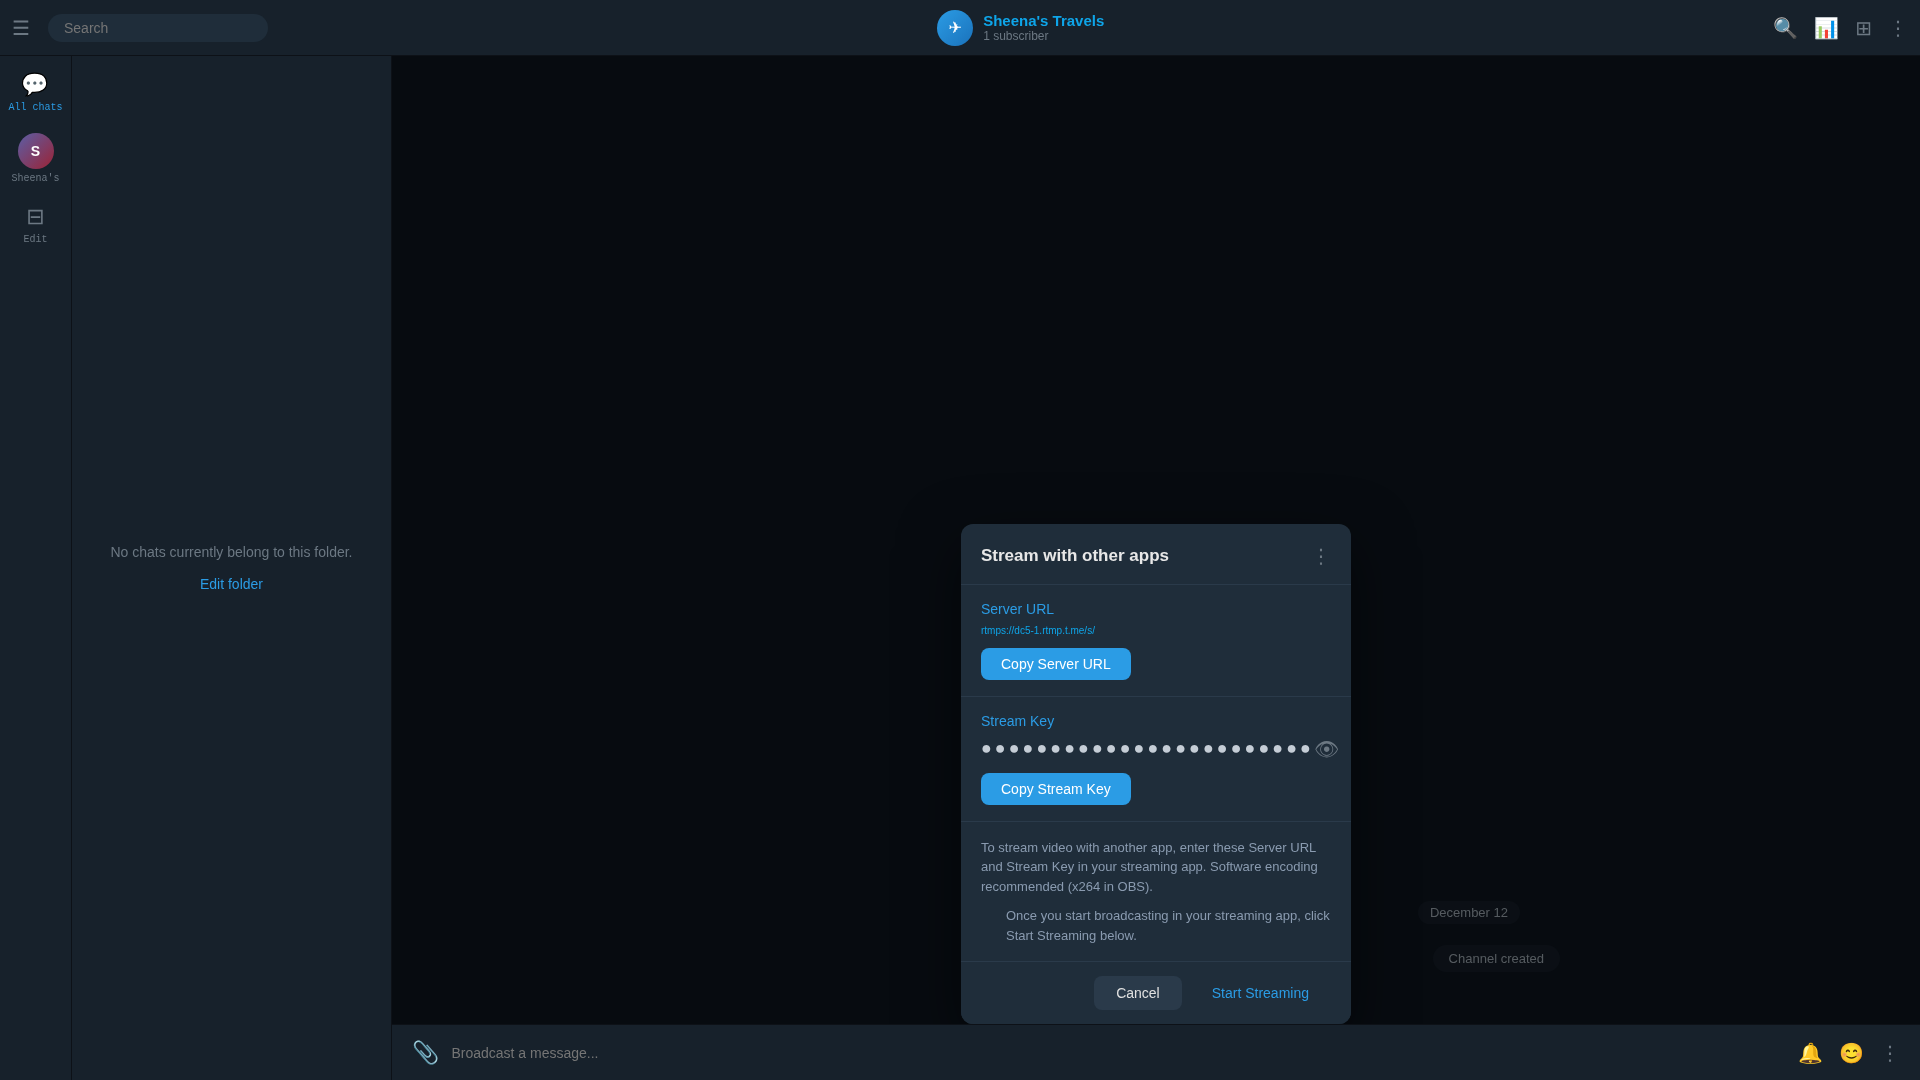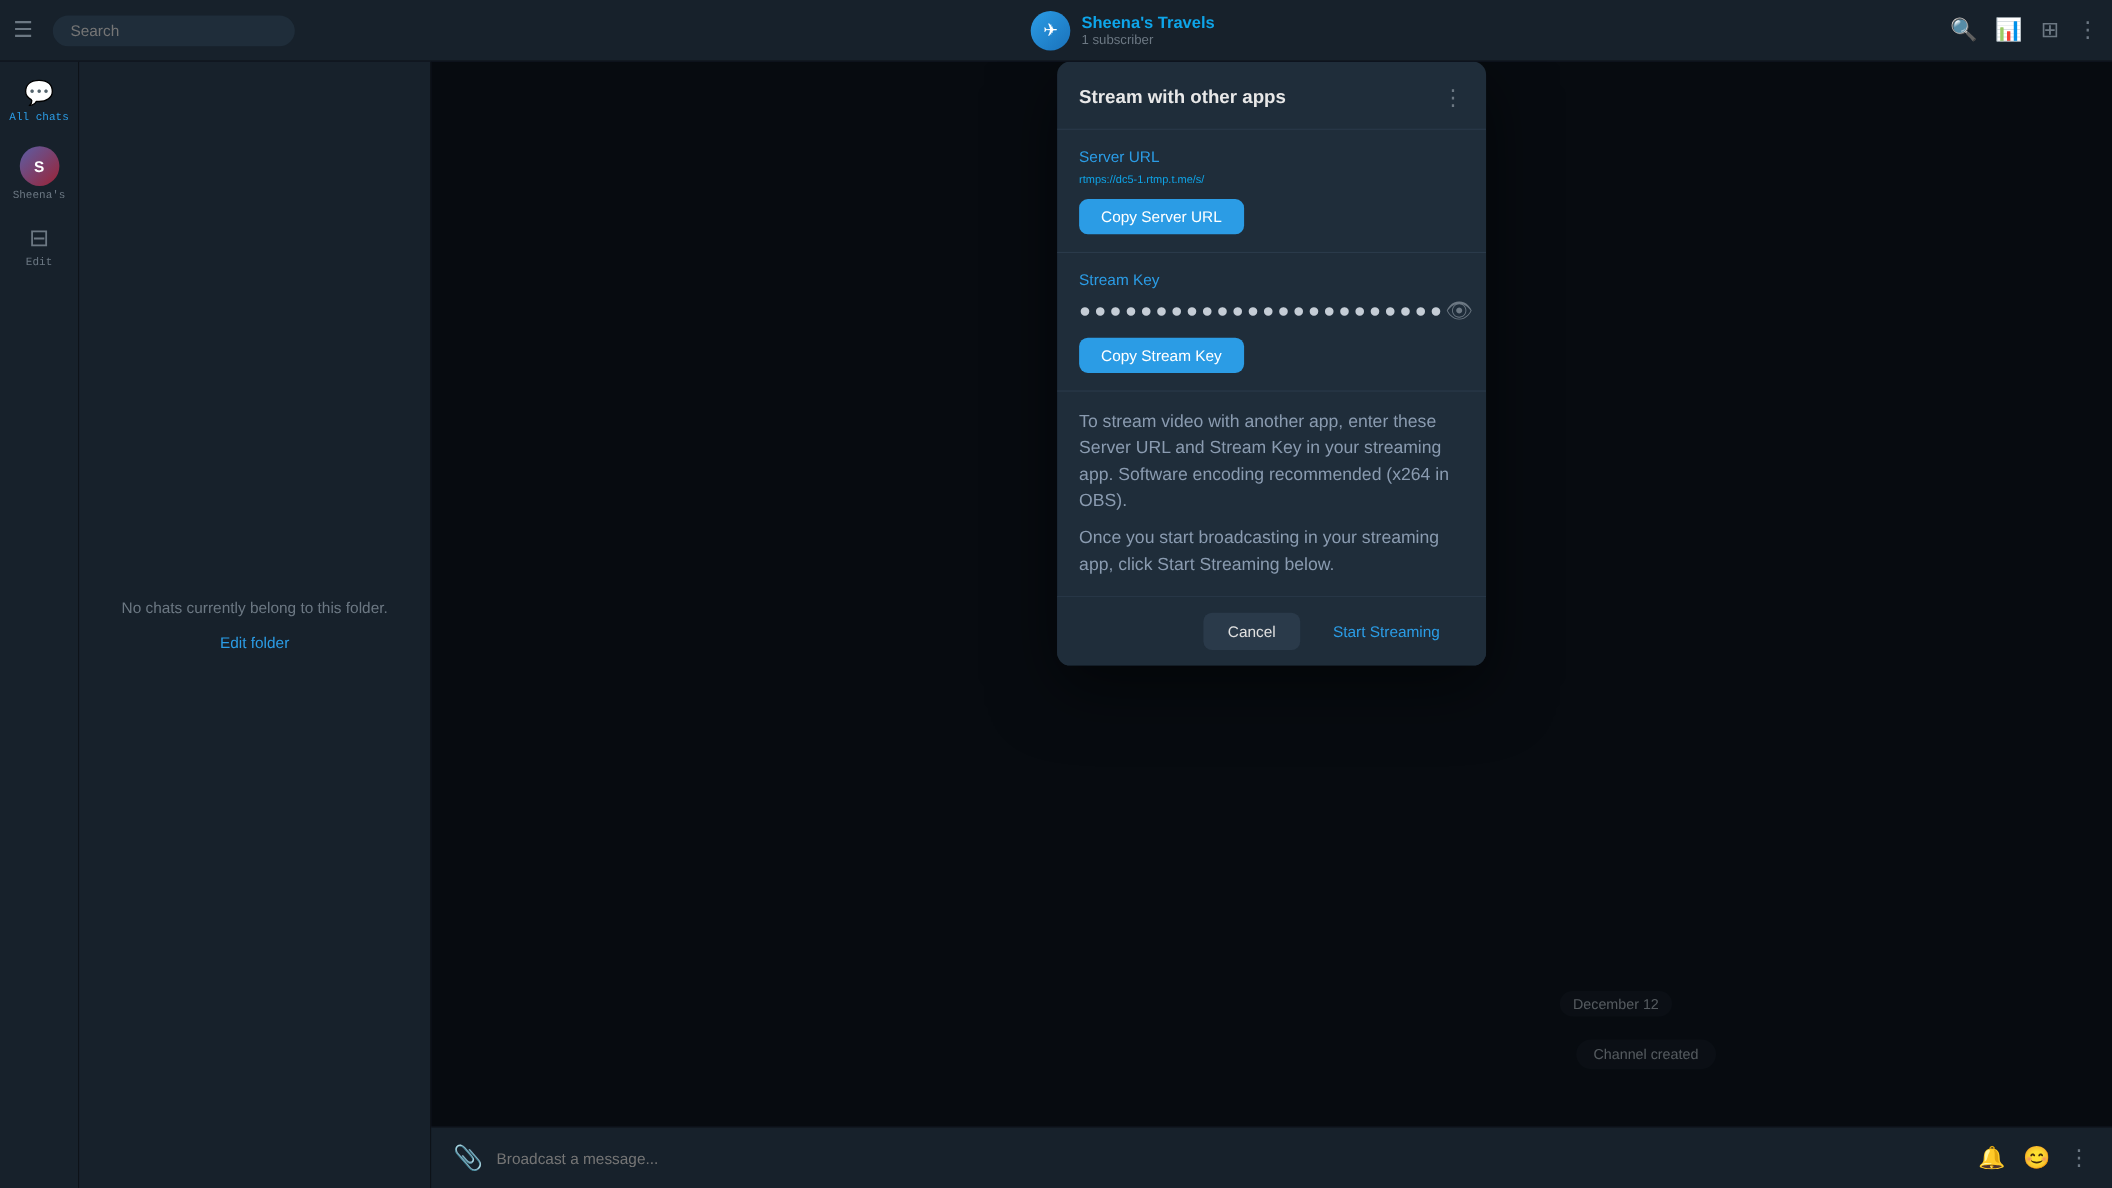--- a/index.html
+++ b/index.html
@@ -241,21 +241,21 @@
     .bottom-bar-action-icon {
       cursor: pointer;
     }
 
     
     .modal-overlay {
       position: absolute;
       top: 0; left: 0; right: 0; bottom: 0;
       background: rgba(0,0,0,0.5);
       display: flex;
-      align-items: flex-start;
+      align-items: flex-end;
       justify-content: center;
       z-index: 100;
     }
 
     
     .dialog {
       background: #1f2d3a;
       border-radius: 12px;
       width: 390px;
       overflow: hidden;
@@ -327,27 +327,28 @@
       cursor: pointer;
       font-size: 20px;
     }
 
     
     .dialog-info {
       padding: 16px 20px;
       border-bottom: 1px solid #2a3a4a;
     }
     .info-text {
-      font-size: 16px;
+      font-size: 13px;
       color: #8a9bb0;
       line-height: 1.5;
       margin-bottom: 10px;
     }
     .info-text:last-child {
       margin-bottom: 0;
+      margin-left: 25px;
     }
 
     
     .dialog-footer {
       padding: 14px 20px;
       display: flex;
       justify-content: flex-end;
       gap: 8px;
       background: #1f2d3a;
     }

